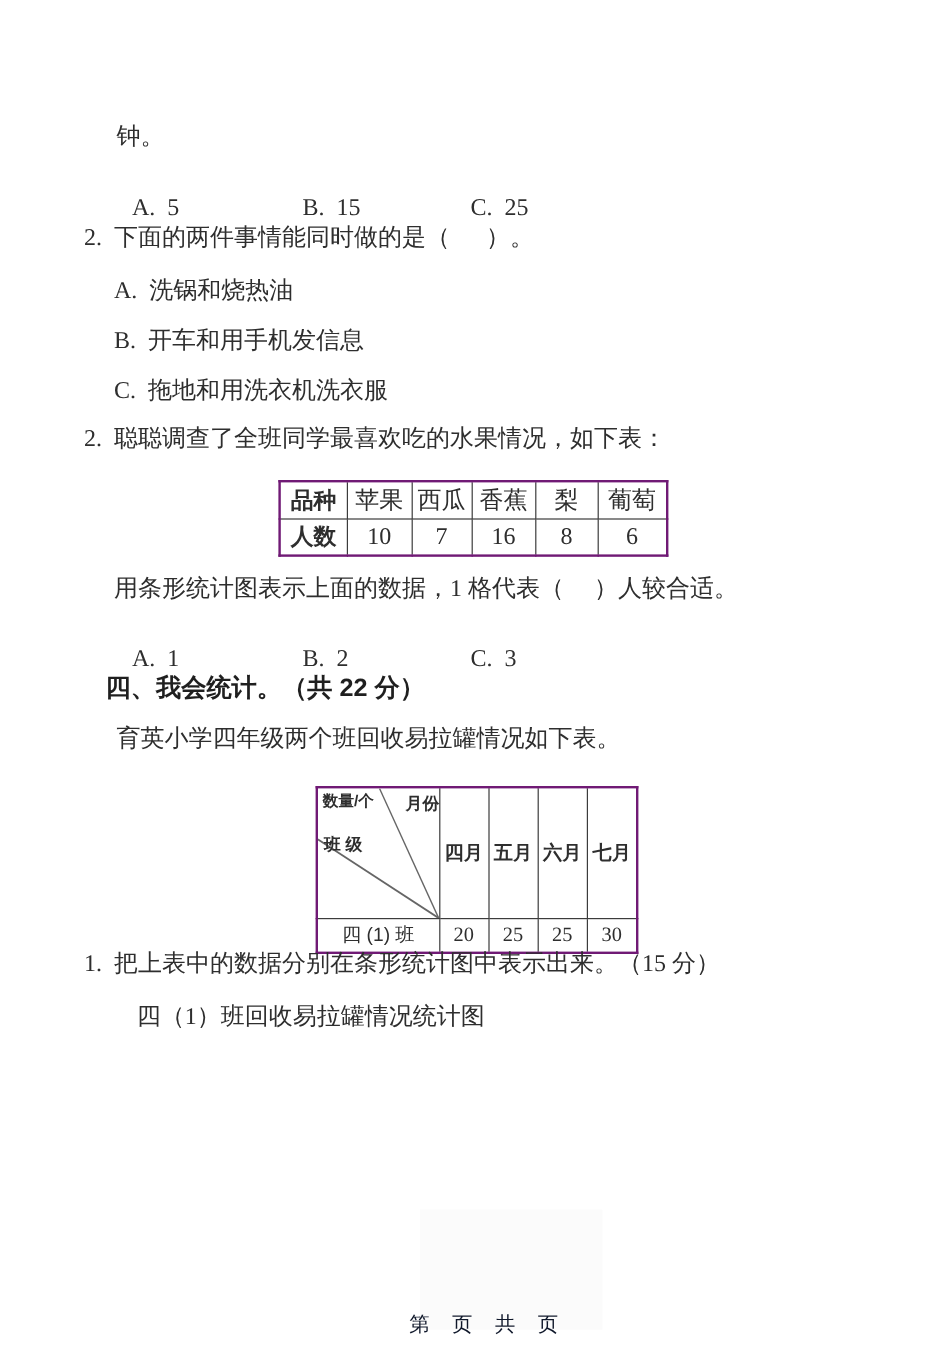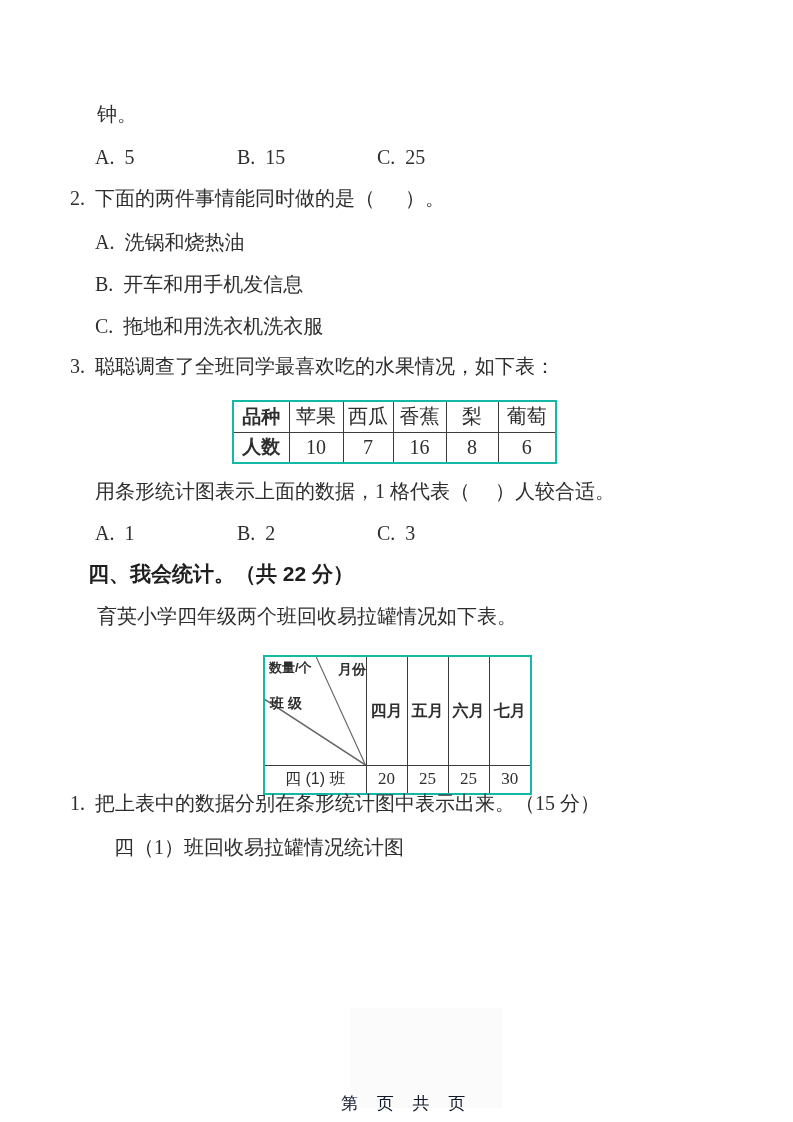--- a/index.html
+++ b/index.html
@@ -15,27 +15,27 @@
     font-size: 20px;
     line-height: 22px;
     color: #2e2e2e;
     white-space: pre;
   }
   .hei {
     font-family: "Liberation Sans", "DejaVu Sans", sans-serif;
     font-weight: bold;
   }
   .opt-row { position: absolute; height: 22px; width: 600px; }
-  .opt-row span { position: absolute; top: 0; }
+  .opt-row span { position: absolute; top: 16px; margin-left: 15px; }
   .opt-a { left: 0; }
   .opt-b { left: 142px; }
   .opt-c { left: 282px; text-align: right; }
 
   table { border-collapse: collapse; table-layout: fixed; }
-  .t1, .t2 { position: absolute; border: 2px solid #14b8a6; }
+  .t1, .t2 { position: absolute; border: 2px solid #701a75; }
   .t1 td, .t1 th, .t2 td, .t2 th {
     border: 1px solid #3c3c3c;
     text-align: center;
     vertical-align: middle;
     padding: 0;
     color: #2e2e2e;
     white-space: pre;
   }
   .t1 { left: 232px; top: 400px; width: 323px; }
   .t1 tr { height: 31px; }
@@ -98,21 +98,21 @@
     <span class="line opt-b">B.  15</span>
     <span class="line opt-c">C.  25</span>
   </div>
 
   <div class="abs line" style="left:70px; top:187px">2.  下面的两件事情能同时做的是（      ）。</div>
 
   <div class="abs line" style="left:95px; top:231px">A.  洗锅和烧热油</div>
   <div class="abs line" style="left:95px; top:273px">B.  开车和用手机发信息</div>
   <div class="abs line" style="left:95px; top:315px">C.  拖地和用洗衣机洗衣服</div>
 
-  <div class="abs line" style="left:70px; top:355px">3.  聪聪调查了全班同学最喜欢吃的水果情况，如下表：</div>
+  <div class="abs line" style="left:70px; top:355px">2.  聪聪调查了全班同学最喜欢吃的水果情况，如下表：</div>
 
   <table class="t1">
     <colgroup>
       <col style="width:56px">
         <col style="width:54px">
         <col style="width:50px">
       <col style="width:53px">
         <col style="width:52px">
         <col style="width:58px">
     </colgroup>

